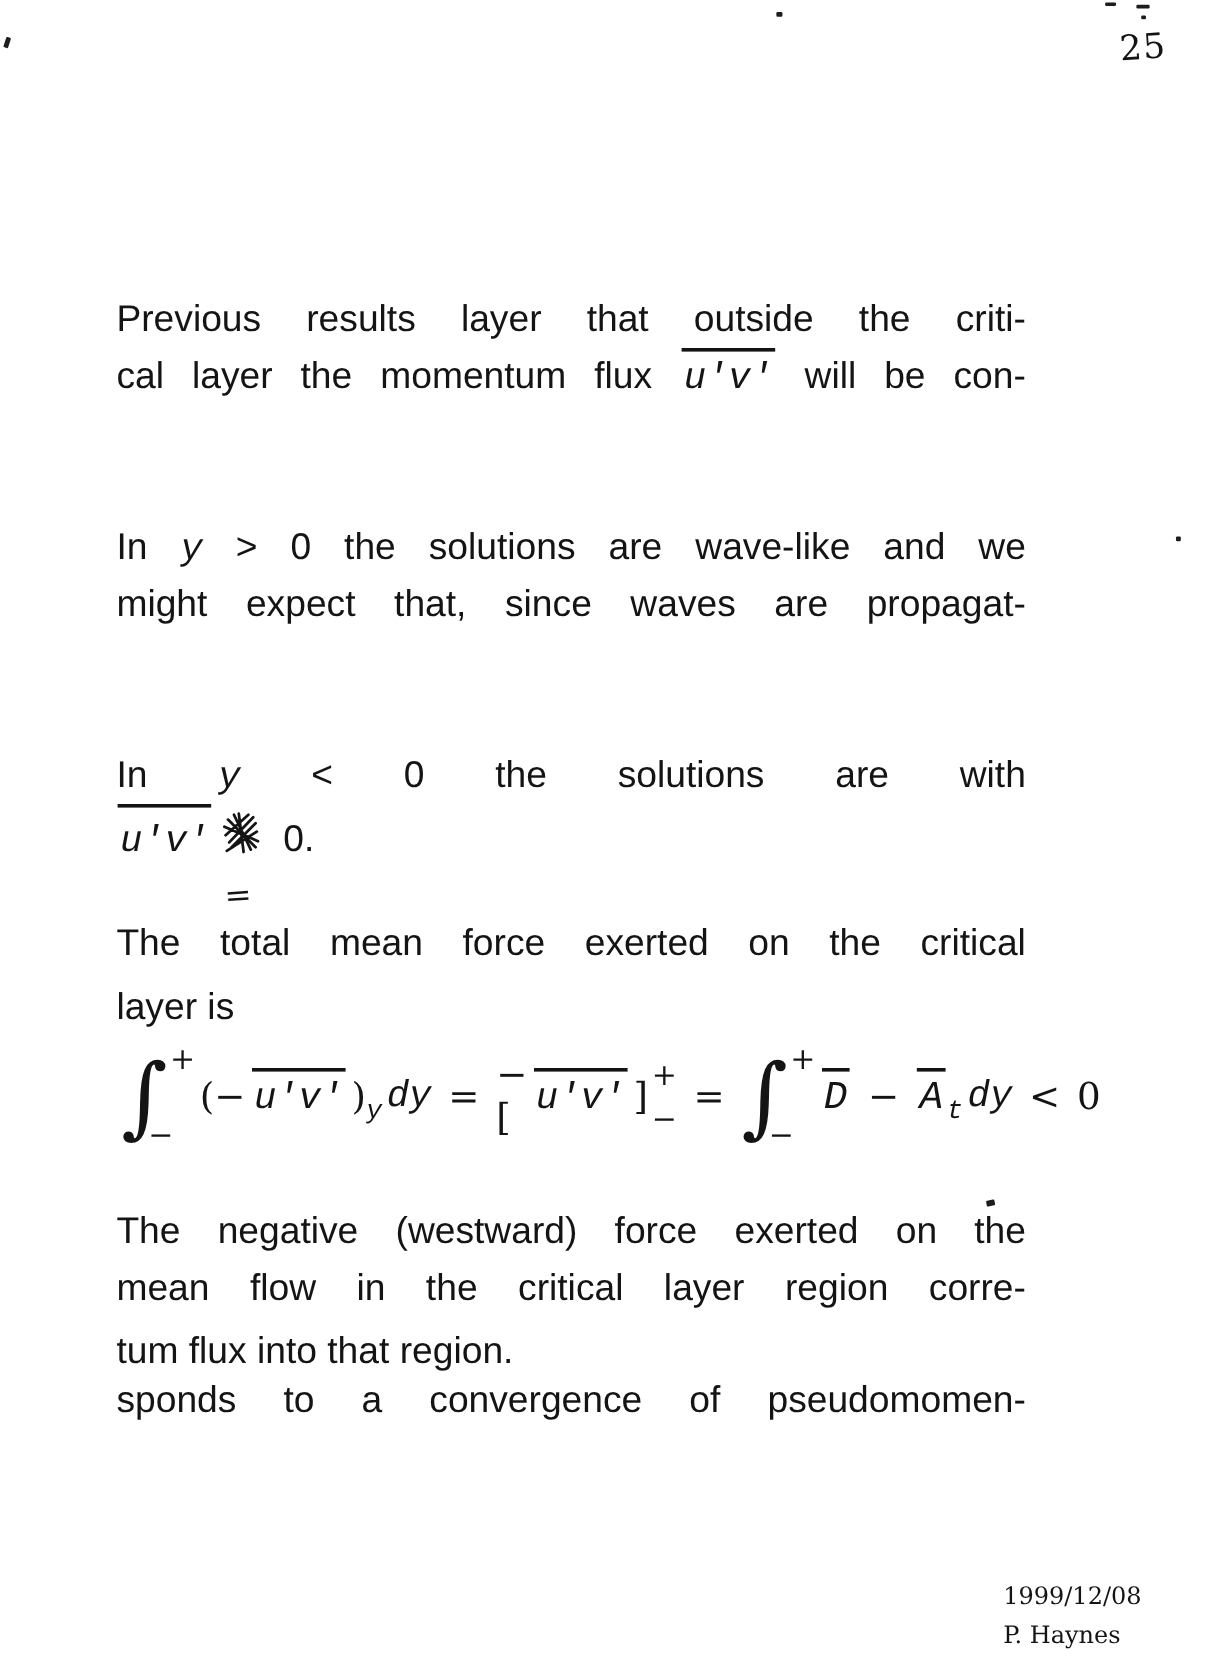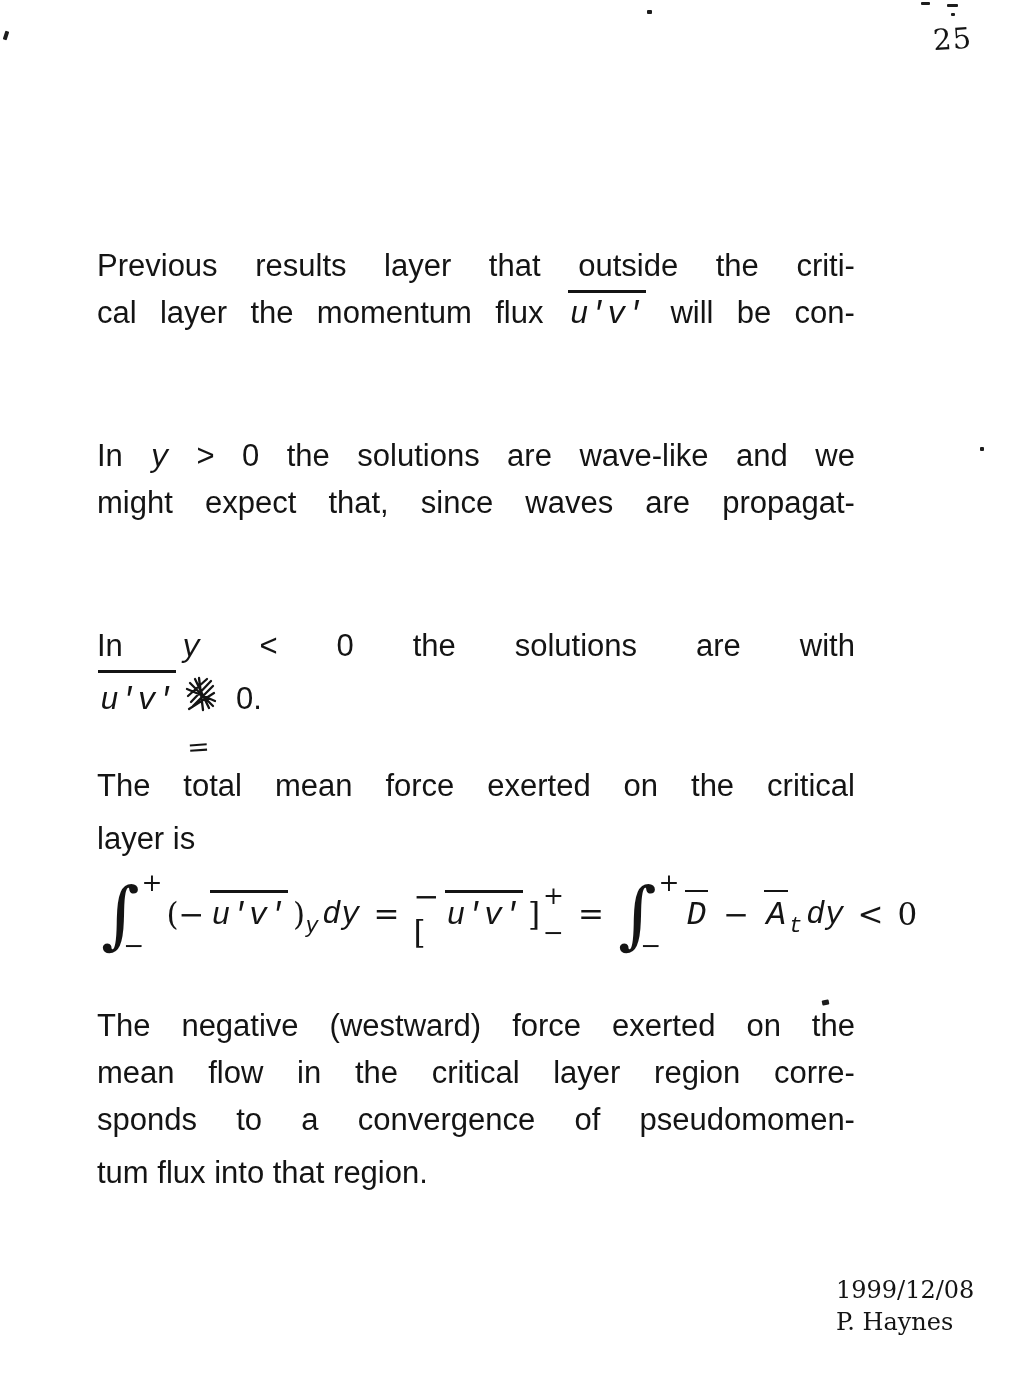--- a/index.html
+++ b/index.html
@@ -36,22 +36,22 @@
   .lsub{margin-left:-16px;}
   .stack{display:flex;flex-direction:column;justify-content:space-between;height:62px;
          font-size:25px;line-height:1;margin-left:-1px;}
   .msub{font-size:22px;position:relative;top:12px;margin-left:-4px;}
   .rel{margin:0 10px;}
   .script{font-style:italic;font-size:33px;}
 
   
   .pagenum{position:absolute;left:933px;top:22px;font-family:"DejaVu Serif",serif;
            font-size:29px;transform:rotate(-4deg);letter-spacing:1px;}
-  .footer{position:absolute;left:836px;top:1274px;font-family:"DejaVu Serif",serif;
-          font-size:24px;line-height:32px;}
+  .footer{position:absolute;left:836px;top:1314px;font-family:"DejaVu Serif",serif;
+          font-size:20px;line-height:32px;}
 
   
   .speck{position:absolute;background:#1d1d1d;border-radius:1px;}
   .sp1{left:4px;top:31px;width:4px;height:9px;transform:rotate(18deg);}
   .sp2{left:647px;top:10px;width:5px;height:4px;}
   .sp3{left:921px;top:2px;width:9px;height:3px;}
   .sp4{left:947px;top:4px;width:11px;height:3px;}
   .sp5{left:951px;top:13px;width:4px;height:3px;}
   .sp6{left:980px;top:447px;width:4px;height:4px;}
   .sp7{left:822px;top:1000px;width:7px;height:5px;transform:rotate(-12deg);}
@@ -196,29 +196,29 @@
         <div class="line j">
           <span class="w">mean</span>
           <span class="w">flow</span>
           <span class="w">in</span>
           <span class="w">the</span>
           <span class="w">critical</span>
           <span class="w">layer</span>
           <span class="w">region</span>
           <span class="w">corre-</span>
         </div>
+        <div class="line last">tum flux into that region.</div>
         <div class="line j">
           <span class="w">sponds</span>
           <span class="w">to</span>
           <span class="w">a</span>
           <span class="w">convergence</span>
           <span class="w">of</span>
           <span class="w">pseudomomen-</span>
         </div>
-        <div class="line last">tum flux into that region.</div>
       </div>
     </div>
 
   <div class="footer">
     <div>1999/12/08</div>
     <div>P. Haynes</div>
   </div>
 </div>
 
 </body></html>

